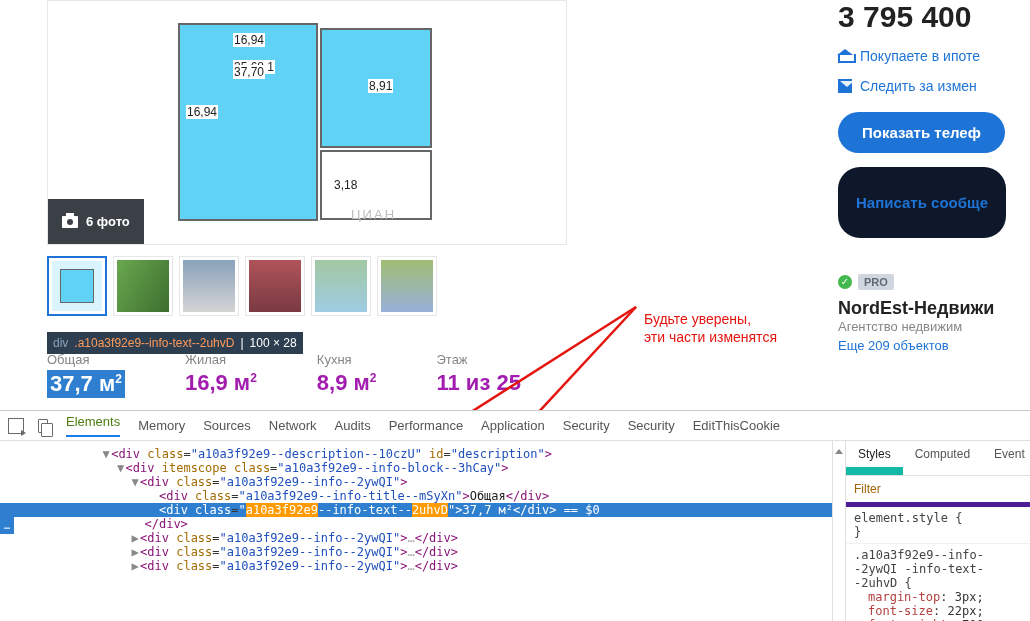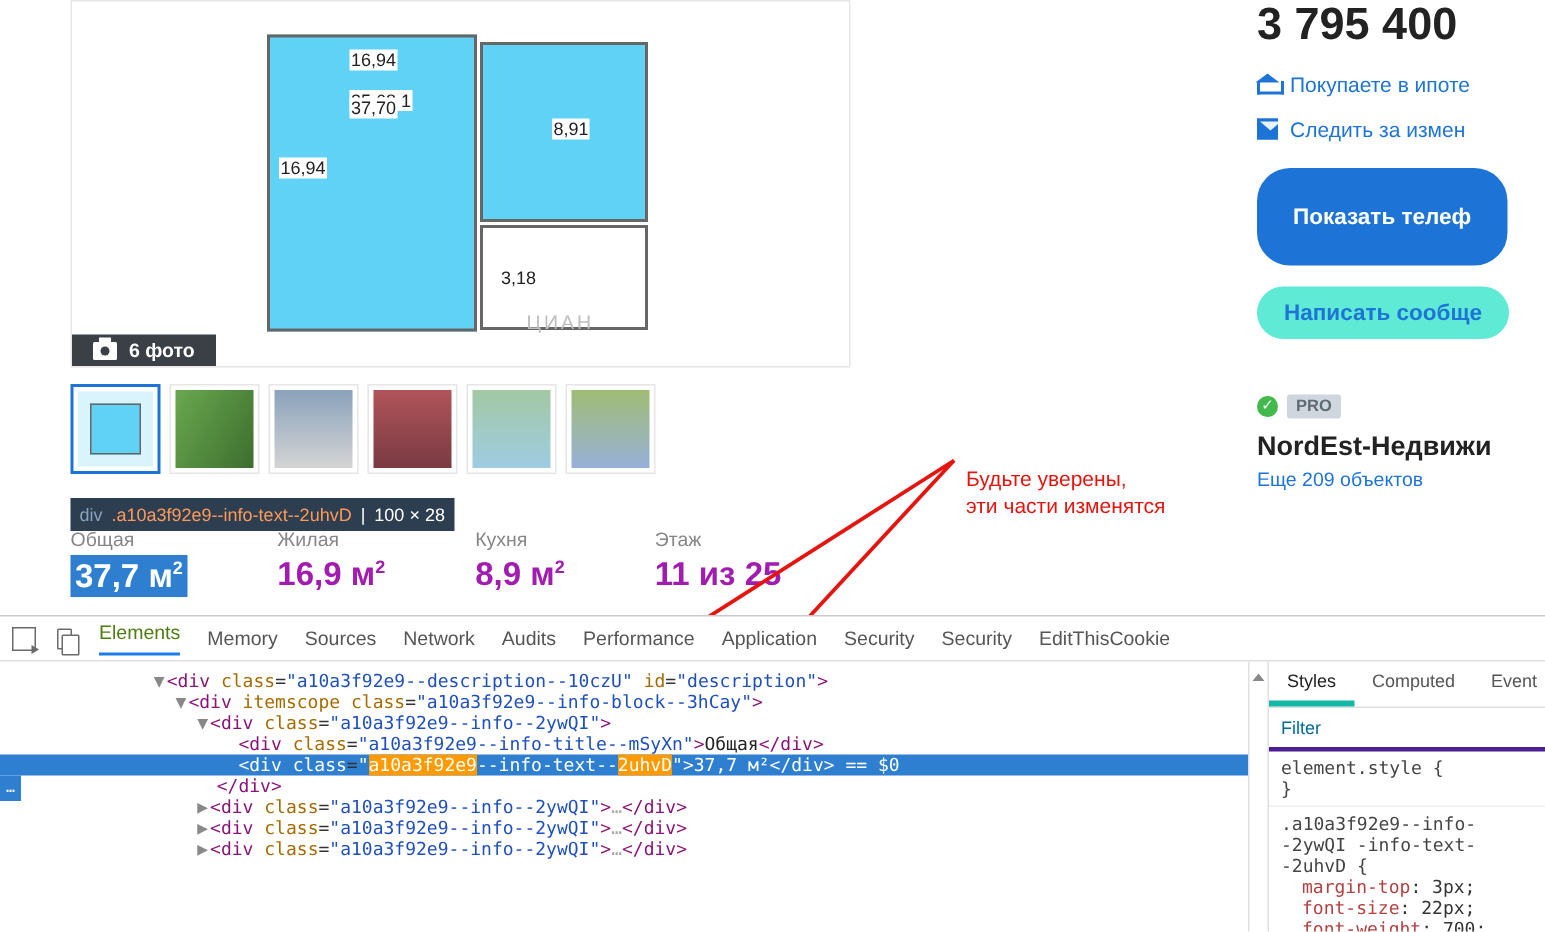--- a/index.html
+++ b/index.html
@@ -6,21 +6,21 @@
   body { margin: 0; font-family: Arial, Helvetica, sans-serif; font-size: 14px; color: #222; background: #fff; overflow: hidden; width: 1030px; height: 621px; position: relative; }
 
   .top { position: absolute; left: 0; top: 0; width: 1030px; height: 410px; }
   .main-photo-wrap { position: absolute; left: 47px; top: 0; width: 520px; height: 245px; background: #fff; border: 1px solid #e6e6e6; display:flex; align-items:center; justify-content:center; }
   .floor-plan { width: 258px; height: 200px; position: relative; }
   .floor-room-a { position:absolute; left:0; top:0; width:140px; height:198px; background:#60d2f5; border:2px solid #666; }
   .floor-room-b { position:absolute; left:142px; top:5px;  width:112px; height:120px; background:#60d2f5; border:2px solid #666; }
   .floor-room-c { position:absolute; left:142px; top:127px; width:112px; height:70px;  background:#fff;    border:2px solid #666; }
   .floor-label { position:absolute; background:#fff; font-size:12px; line-height:14px; color:#222; padding:0 1px; }
 
-  .photo-badge { position:absolute; left:0; bottom:0; background:#3a4046; color:#fff; font-size:13px; font-weight:700; padding:3px 14px; display:flex; align-items:center; gap:8px; }
+  .photo-badge { position:absolute; left:0; bottom:0; background:#3a4046; color:#fff; font-size:13px; font-weight:700; padding:15px 14px; display:flex; align-items:center; gap:8px; }
   .camera-icon { width:16px; height:12px; background:#fff; position:relative; border-radius:1px; }
   .camera-icon:before { content:""; position:absolute; left:4px; top:-3px; width:8px; height:3px; background:#fff; }
   .camera-icon:after  { content:""; position:absolute; left:5px; top:3px;  width:6px; height:6px; border-radius:50%; background:#3a4046; }
 
   .thumbs { position:absolute; left:47px; top:256px; display:flex; gap:6px; }
   .thumb { width:60px; height:60px; border:1px solid #e6e6e6; display:flex; align-items:center; justify-content:center; overflow:hidden; }
   .thumb.active { border:2px solid #1e74d6; }
   .thumb-inner { width:90%; height:90%; }
   .thumb-plan   { background:linear-gradient(#d9f4fd,#d9f4fd); position:relative; }
   .thumb-plan:after{content:"";position:absolute;left:8px;top:8px;right:8px;bottom:8px;background:#60d2f5;border:1px solid #666;}
@@ -44,22 +44,22 @@
   .right { position:absolute; left:838px; top:0; width:192px; }
   .price { font-size:30px; font-weight:700; }
   .link-row { display:flex; align-items:center; gap:8px; color:#1e74d6; font-size:14px; margin-top:14px; cursor:pointer; }
   .icon-sm { width:14px; height:14px; display:inline-block; }
   .bank-icon { position:relative; }
   .bank-icon:before{content:"";position:absolute;left:0;top:5px;width:14px;height:7px;border:2px solid #1e74d6;border-top:none;}
   .bank-icon:after {content:"";position:absolute;left:-1px;top:0;width:0;height:0;border-left:8px solid transparent;border-right:8px solid transparent;border-bottom:6px solid #1e74d6;}
   .mail-icon { border:2px solid #1e74d6; position:relative; background:#1e74d6; }
   .mail-icon:after{content:"";position:absolute;left:0;top:0;width:0;height:0;border-left:7px solid transparent;border-right:7px solid transparent;border-top:6px solid #fff;opacity:.9;}
   .muted { color:#868686; margin-top:14px; font-size:14px; }
-  .btn-primary { margin-top:18px; background:#1e74d6; color:#fff; border:none; border-radius:22px; font-size:15px; font-weight:700; padding:24px 24px; cursor:pointer; }
-  .btn-secondary { margin-top:14px; background:#5eead4; color:#1e74d6; border:none; border-radius:22px; font-size:15px; font-weight:700; padding:9px 18px; cursor:pointer; }
+  .btn-primary { margin-top:18px; background:#1e74d6; color:#fff; border:none; border-radius:22px; font-size:15px; font-weight:700; padding:12px 24px; cursor:pointer; }
+  .btn-secondary { margin-top:14px; background:#0f172a; color:#1e74d6; border:none; border-radius:22px; font-size:15px; font-weight:700; padding:27px 18px; cursor:pointer; }
   .agency { margin-top:34px; }
   .pro { display:inline-flex; align-items:center; gap:6px; }
   .pro-check { width:14px; height:14px; border-radius:50%; background:#42b94c; color:#fff; font-size:10px; text-align:center; line-height:14px; }
   .pro-badge { background:#cfd6dd; color:#5f6b74; font-size:11px; font-weight:700; padding:2px 6px; border-radius:2px; }
   .agency-name { font-size:18px; font-weight:700; margin-top:8px; }
   .small-muted { color:#868686; font-size:13px; }
   .link13 { color:#1e74d6; font-size:13px; margin-top:4px; cursor:pointer; }
 
   .annot { position:absolute; color:#e4150f; font-size:14px; line-height:18px; }
   svg.arrow { position:absolute; pointer-events:none; }
@@ -88,22 +88,22 @@
   .ln.sel .tag,.ln.sel .attrn,.ln.sel .attrv,.ln.sel .txt,.ln.sel .rest{ color:#fff; }
   .ln.sel .hv { background:#ff9a00; color:#fff; }
   .gutter-dots { position:absolute; left:0; top:76px; width:14px; background:#2f7fd1; color:#fff; font-size:10px; text-align:center; height:17px; line-height:17px;}
 
   .vbar { width:14px; border-left:1px solid #e0e0e0; border-right:1px solid #e0e0e0; display:flex; align-items:flex-start; justify-content:center; }
   .vbar-arrow{ margin-top:8px; width:0;height:0;border-left:4px solid transparent;border-right:4px solid transparent;border-bottom:5px solid #888;}
 
   .styles { flex:1; min-width:0; }
   .styles-tabs{ display:flex; border-bottom:1px solid #e0e0e0; font-family:Arial,sans-serif;}
   .styles-tab{ font-size:12px; color:#555; padding:6px 12px; cursor:pointer;}
-  .styles-tab.active{ color:#222; border-bottom:4px solid #14b8a6;}
-  .filter { font-family:Arial,sans-serif; font-size:12px; color:#0369a1; border-bottom:3px solid #4c1d95; padding:6px 8px; }
+  .styles-tab.active{ color:#222; border-bottom:8px solid #14b8a6;}
+  .filter { font-family:Arial,sans-serif; font-size:12px; color:#a16207; border-bottom:5px solid #4c1d95; padding:6px 8px; }
   .css-rule { padding:4px 8px 4px 8px; border-bottom:1px solid #f0f0f0; }
   .sel-txt { color:#444; }
   .prop { padding-left:14px; }
   .propn{ color:#b44040; }
   .propv{ color:#333; }
   .brace{ color:#444; }
 </style>
 </head>
 <body>
 
@@ -186,20 +186,21 @@
       <span>Следить за измен</span>
     </div>
     <button class="btn-primary">Показать телеф</button>
     <button class="btn-secondary">Написать сообще</button>
     <div class="agency">
       <span class="pro">
         <span class="pro-check">✓</span>
         <span class="pro-badge">PRO</span>
       </span>
       <div class="agency-name">NordEst-Недвижи</div>
+      <div class="small-muted">Агентство недвижим</div>
       <div class="link13">Еще 209 объектов</div>
     </div>
   </div>
 
   <div class="annot" style="left:644px;top:310px">
     <div>Будьте уверены,</div>
     <div>эти части изменятся</div>
   </div>
   <svg class="arrow" style="left:0;top:0" width="830" height="540">
     <defs>

